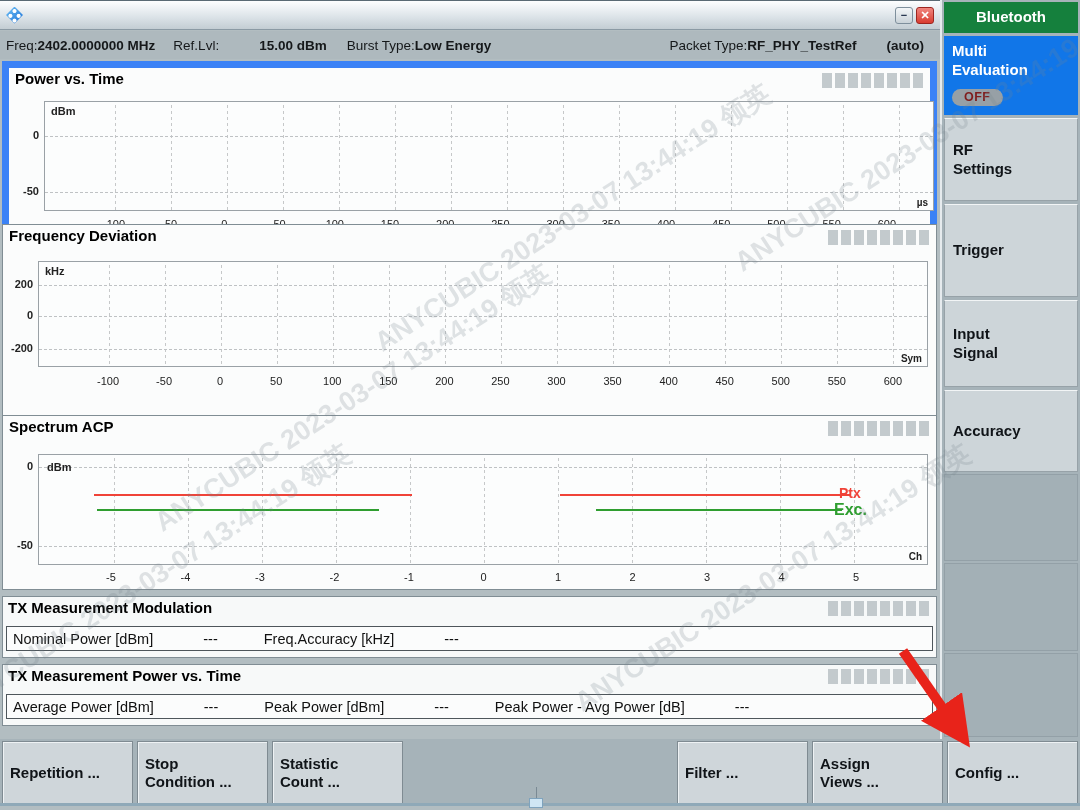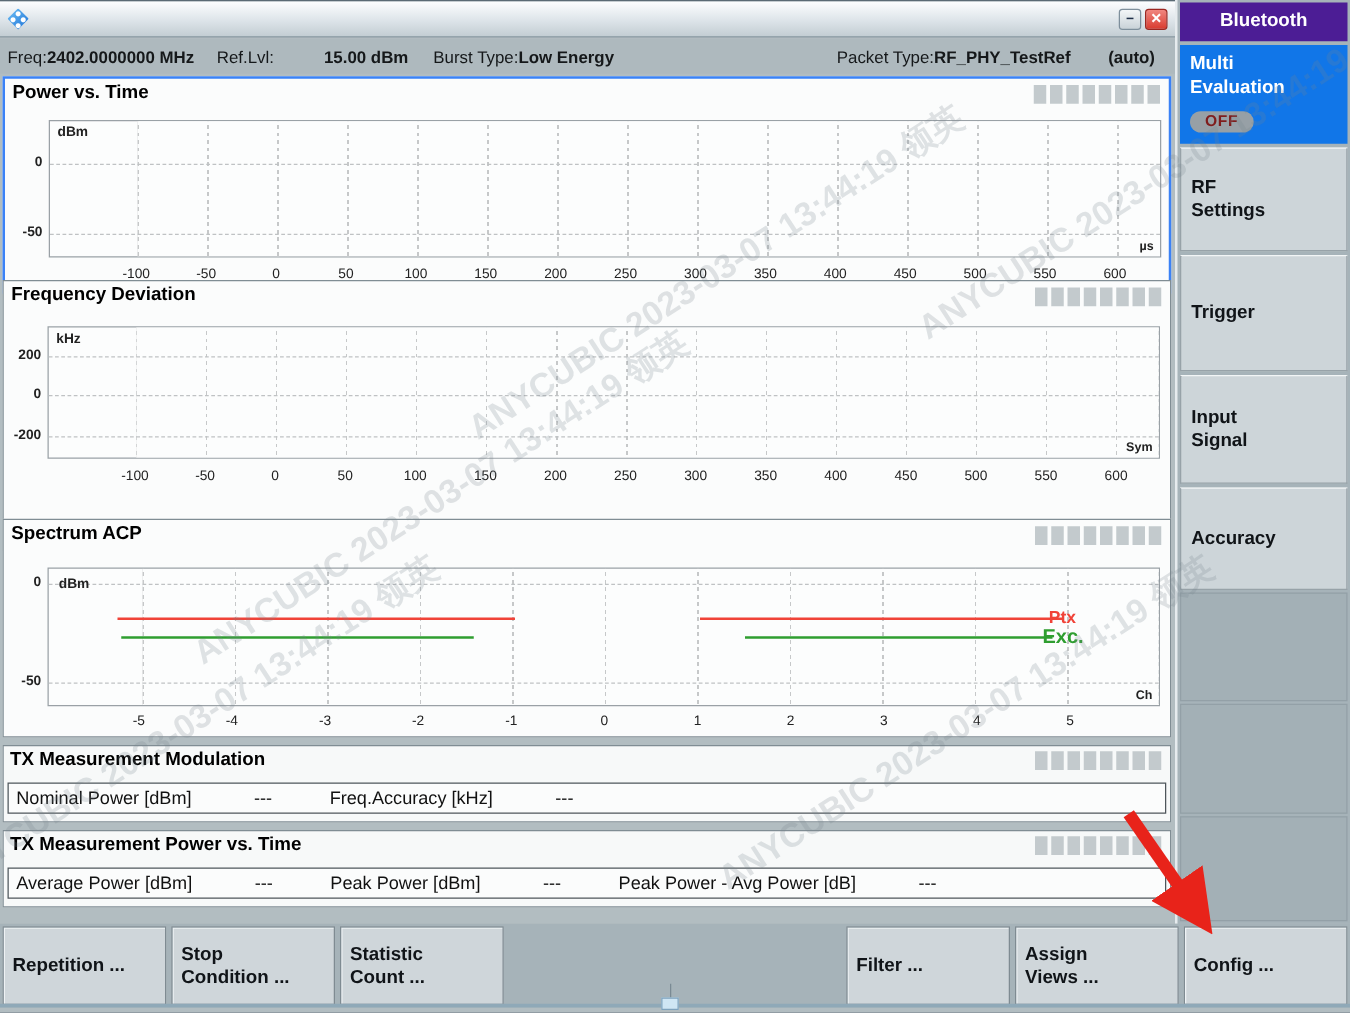--- a/index.html
+++ b/index.html
@@ -27,21 +27,21 @@
 
   
   .infobar { position:absolute; left:0; top:31px; width:940px; height:28px; background:#aeb9be;
     display:flex; align-items:center; font-size:13.5px; color:#15181a; padding:0 6px; white-space:nowrap; }
   .infobar b { font-weight:bold; }
   .sp18{ width:18px; } .sp40{ width:40px; } .sp20{ width:20px; }
   .pktgrp { margin-left:auto; display:flex; } .sp30{ width:30px; } .mr10{ margin-right:10px; }
 
   
   .panel { position:absolute; left:2px; width:935px; background:#fbfcfc; border:1px solid #808d94; }
-  .panel.focused { border:2px solid #3b82f6; }
+  .panel.focused { border:7px solid #3b82f6; }
   .ptitle { position:absolute; left:6px; top:2px; font-size:15px; font-weight:bold; color:#000; }
   .squares { position:absolute; right:7px; top:5px; display:flex; gap:3px; }
   .squares i { width:10px; height:15px; background:#c3cacd; }
   .plot { position:absolute; background:#fcfdfd; border:1px solid #9aa1a6; }
   .vgrid { position:absolute; top:0; bottom:0; right:0;
     background-image:
       repeating-linear-gradient(to bottom, #fcfdfd 0 3px, rgba(0,0,0,0) 3px 6px),
       repeating-linear-gradient(to right, #c6c8c9 0 1px, rgba(0,0,0,0) 1px var(--gsp)); }
   .hgrid { position:absolute; left:0; right:0; border-top:1px dashed #bfc2c4; }
   .yunit { position:absolute; left:6px; top:3px; font-size:11px; font-weight:bold; color:#222; }
@@ -59,21 +59,21 @@
   .pair { display:flex; margin-right:46px; }
   .pair .val { margin-left:50px; }
 
   
   .sidebar { position:absolute; right:0; top:0; width:140px; height:739px; background:#a6b3b9;
     border-left:2px solid #e6ebee; }
   .sb { position:absolute; left:2px; right:2px; display:flex; flex-direction:column; justify-content:center;
     padding:6px 8px; font-size:15px; font-weight:bold; color:#101418; white-space:pre-line; line-height:1.25; }
   .sb.gray { background:#cdd5d9; border:1px solid #97a2a8; border-top:1px solid #f2f5f6; }
   .sb.blue { background:#1176e8; color:#fff; justify-content:flex-start; }
-  .sb.head { background:#4c1d95; color:#fff; align-items:center; justify-content:center; padding:2px; }
+  .sb.head { background:#15803d; color:#fff; align-items:center; justify-content:center; padding:2px; }
   .sb.empty { background:#a3b0b6; border:1px solid #93a0a7; }
   .off-badge { margin-top:9px; align-self:flex-start; background:#97a0a6; color:#7f1d1d; font-size:12.5px;
     font-weight:bold; padding:1px 12px; border-radius:9px; letter-spacing:.5px; }
 
   
   .softkeys { position:absolute; left:0; top:739px; width:1080px; height:67px; background:#a6b3b9; display:flex; }
   .skcell { width:135px; height:100%; padding:2px; }
   .skbtn { width:100%; height:100%; background:#cfd6da; border:1px solid #7f8b92;
     box-shadow:inset 1px 1px 0 #eef2f4; display:flex; flex-direction:column; justify-content:center;
     padding:4px 7px; font-size:15px; font-weight:bold; color:#101418; white-space:pre-line; line-height:1.2; }

